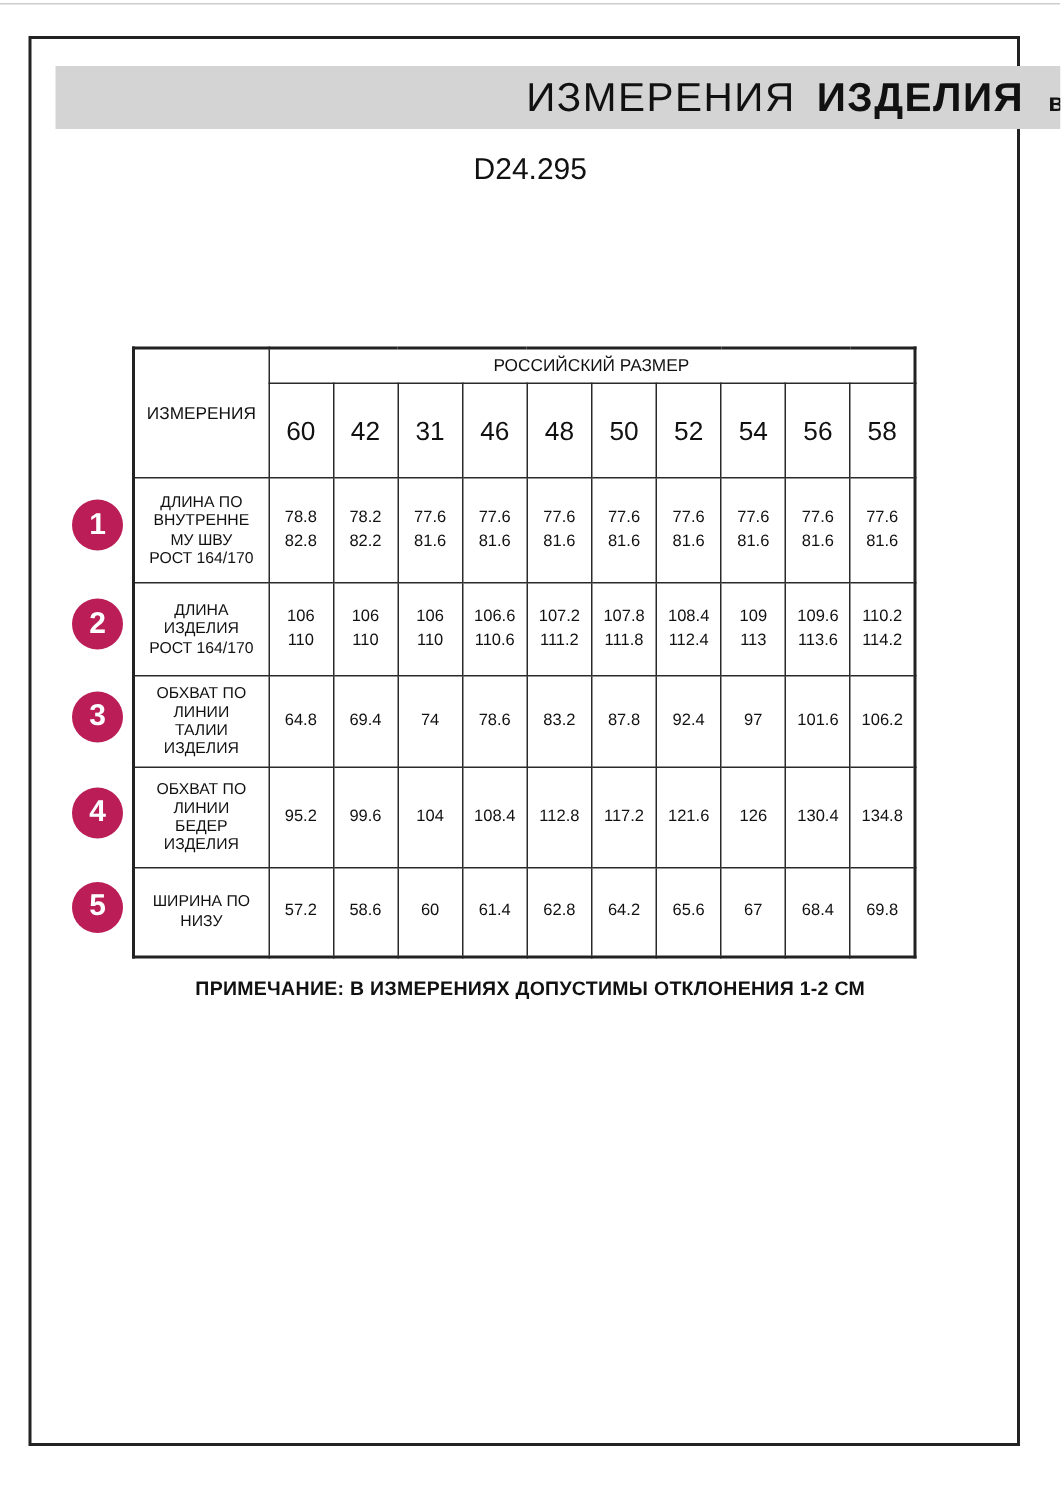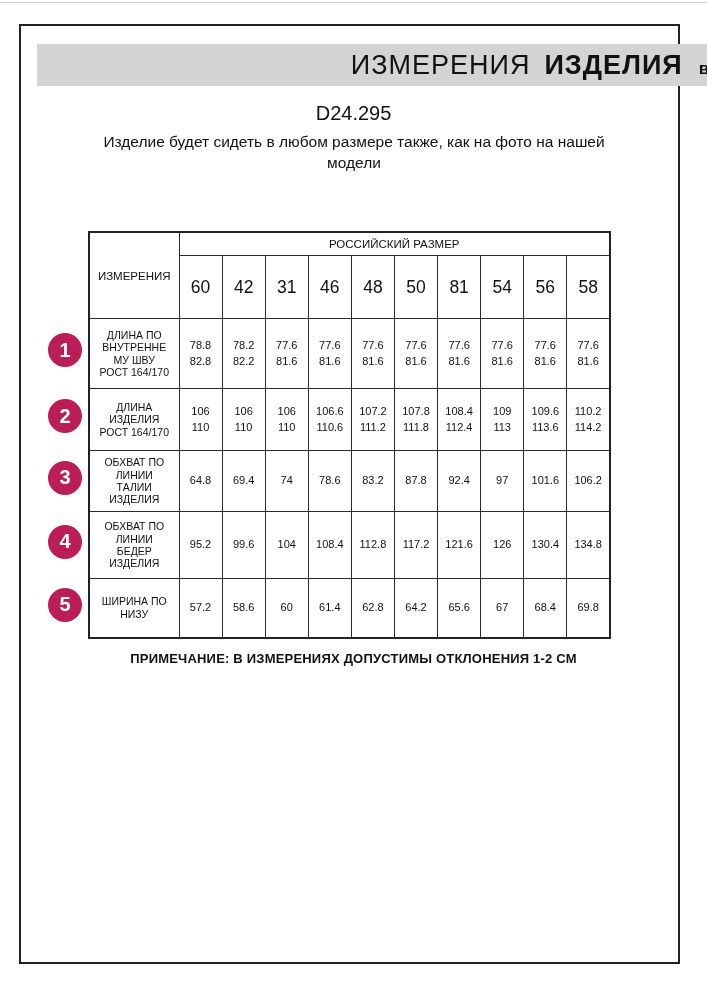--- a/index.html
+++ b/index.html
@@ -36,21 +36,20 @@
 <div class="page">
   <div class="top-edge"></div>
   <div class="frame"></div>
 
   <div class="band" id="title-band" style="background: rgb(212, 212, 212);">
     <span class="title-main">ИЗМЕРЕНИЯ</span><span class="title-bold">ИЗДЕЛИЯ</span><span class="title-units">в см</span>
   </div>
 
   <div class="article">D24.295</div>
 
-  <div class="subtitle">Изделие будет сидеть в любом размере также, как на фото на нашей модели</div>
 
   <table class="size-table">
     <colgroup id="table-cols">
         <col style="width: 90px;">
         <col style="width: 43.1px;">
         <col style="width: 43.1px;">
         <col style="width: 43.1px;">
         <col style="width: 43.1px;">
         <col style="width: 43.1px;">
         <col style="width: 43.1px;">
@@ -64,21 +63,21 @@
         <th class="corner" rowspan="2">ИЗМЕРЕНИЯ</th>
         <th class="group" colspan="10">РОССИЙСКИЙ РАЗМЕР</th>
       </tr>
       <tr id="size-row">
           <th class="size-cell">60</th>
           <th class="size-cell">42</th>
           <th class="size-cell">31</th>
           <th class="size-cell">46</th>
           <th class="size-cell">48</th>
           <th class="size-cell">50</th>
-          <th class="size-cell">81</th>
+          <th class="size-cell">52</th>
           <th class="size-cell">54</th>
           <th class="size-cell">56</th>
           <th class="size-cell">58</th>
         </tr>
     </thead>
     <tbody id="table-body">
         <tr style="height: 70px; padding-left: 28px;">
           <td class="label-cell">ДЛИНА ПО
 ВНУТРЕННЕ
 МУ ШВУ

